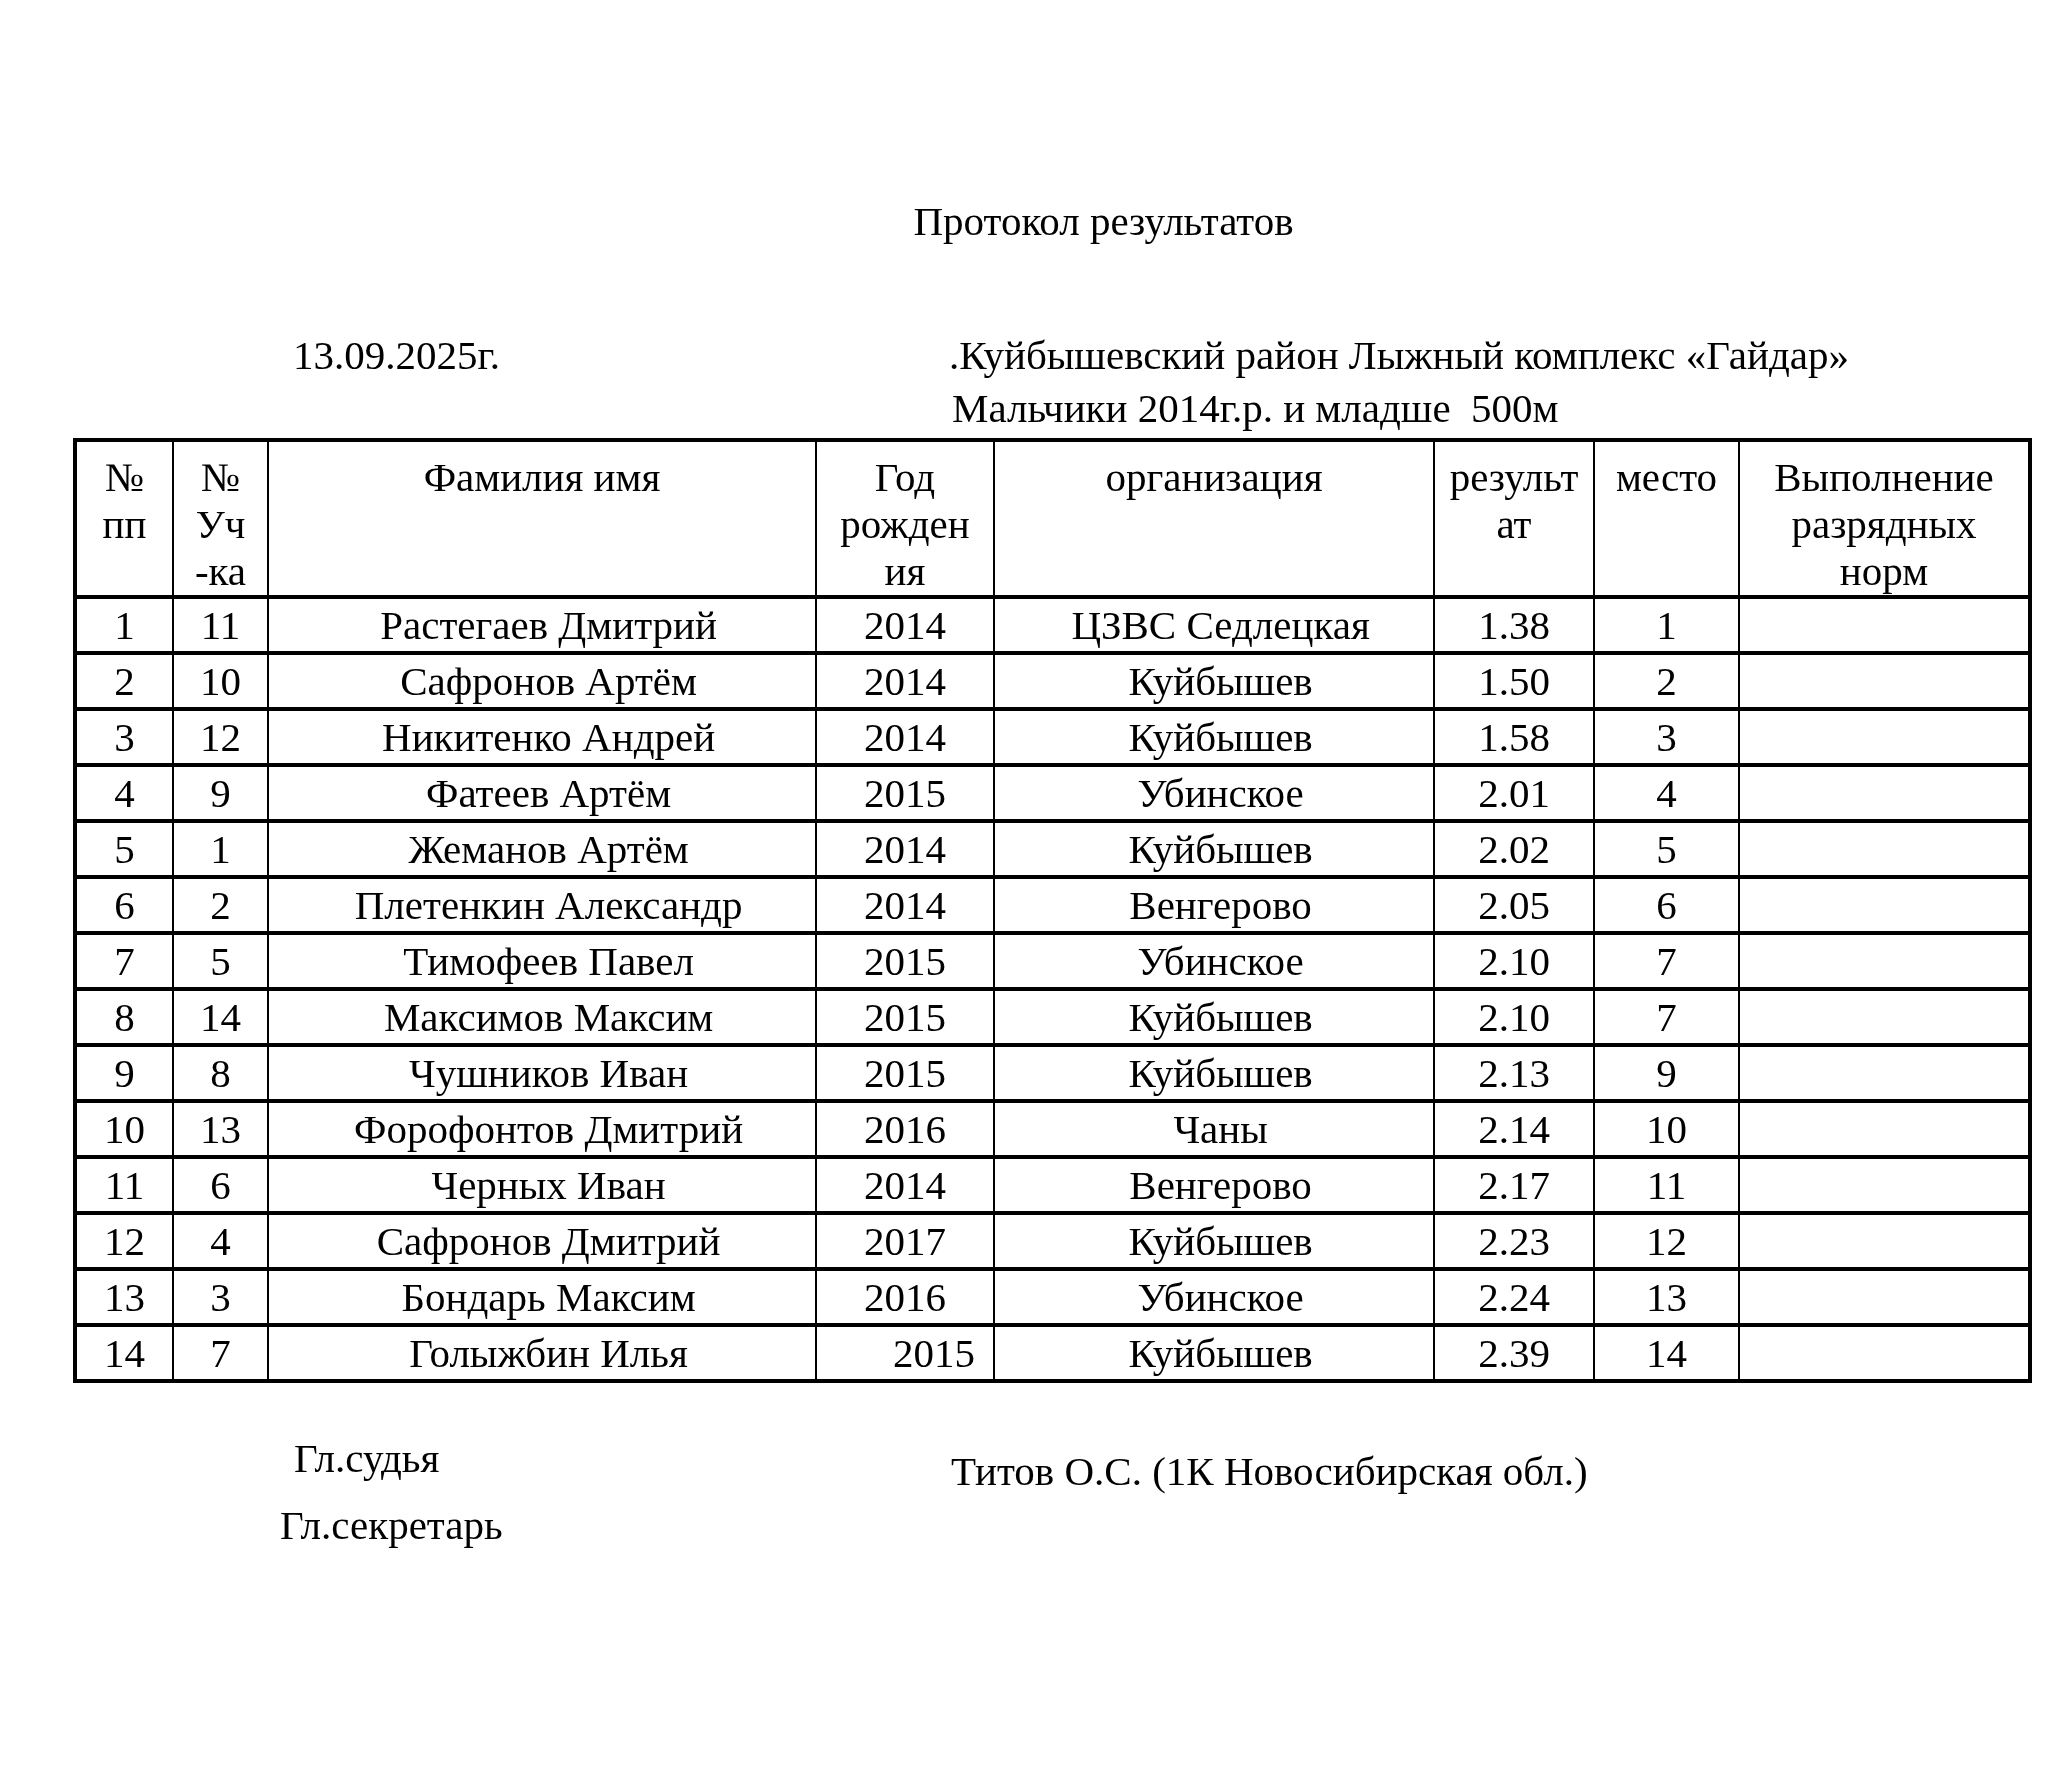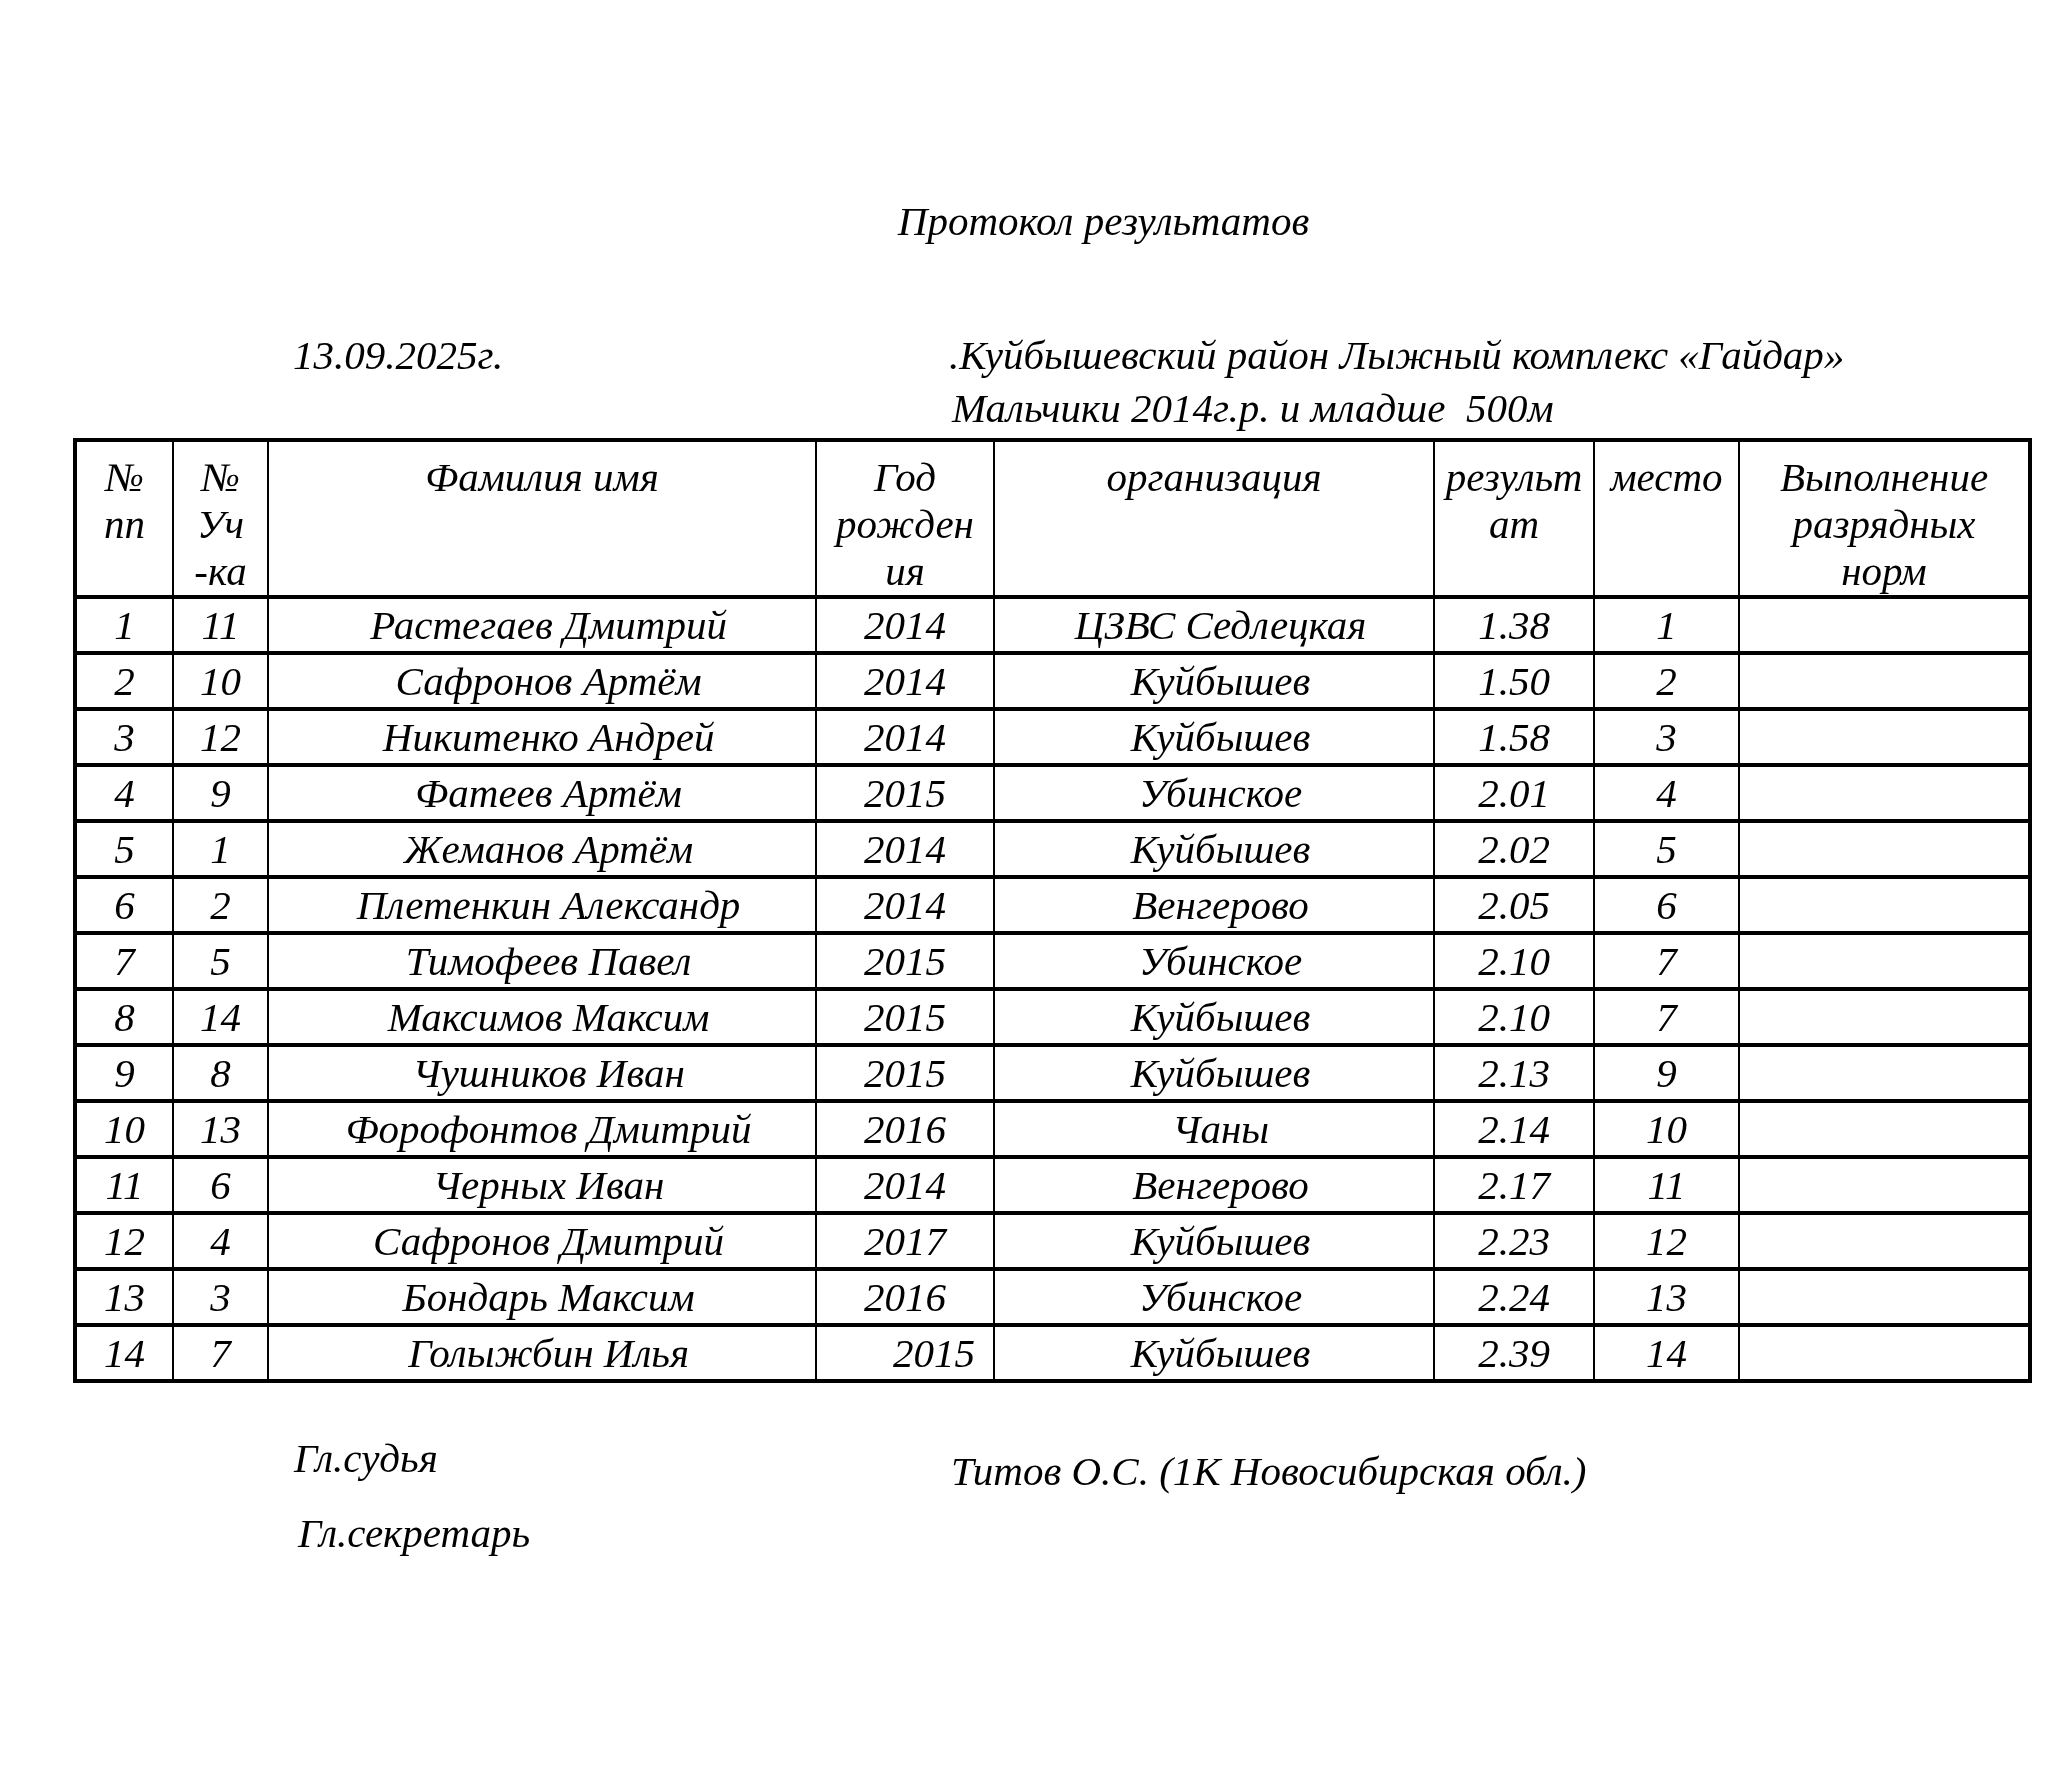--- a/index.html
+++ b/index.html
@@ -4,21 +4,20 @@
 <style>
   html,body { margin:0; padding:0; background:#888; }
   .page {
     position:relative;
     width:2051px; height:1789px;
     background:#ffffff;
     color:#000000;
     font-family:"Liberation Serif","DejaVu Serif",serif;
     font-size:41px;
     overflow:hidden;
-    font-style:italic;
   }
   .abs { position:absolute; white-space:pre; }
   .title-line { left:157px; width:1893px; text-align:center; white-space:pre; }
   table.results {
     position:absolute; left:73px; top:438px; width:1954px;
     border-collapse:collapse; table-layout:fixed;
     border:4.1px solid #000;
   }
   th, td {
     border:2.5px solid #000;
@@ -228,16 +227,16 @@
           <td class="c6">2.39</td>
           <td class="c7">14</td>
           <td class="c8"></td>
         </tr>
       </tbody>
   </table>
 
   <div class="abs" style="left:294px; top:1434px;">Гл.судья</div>
   <div class="abs" style="left:951px; top:1447px;">Титов О.С. (1К Новосибирская обл.)</div>
 
-  <div class="abs" style="left:298px; top:1501px;margin-top:8px;">Гл.секретарь</div>
+  <div class="abs" style="left:280px; top:1501px;">Гл.секретарь</div>
 
 </div>
 
 
 </body></html>

